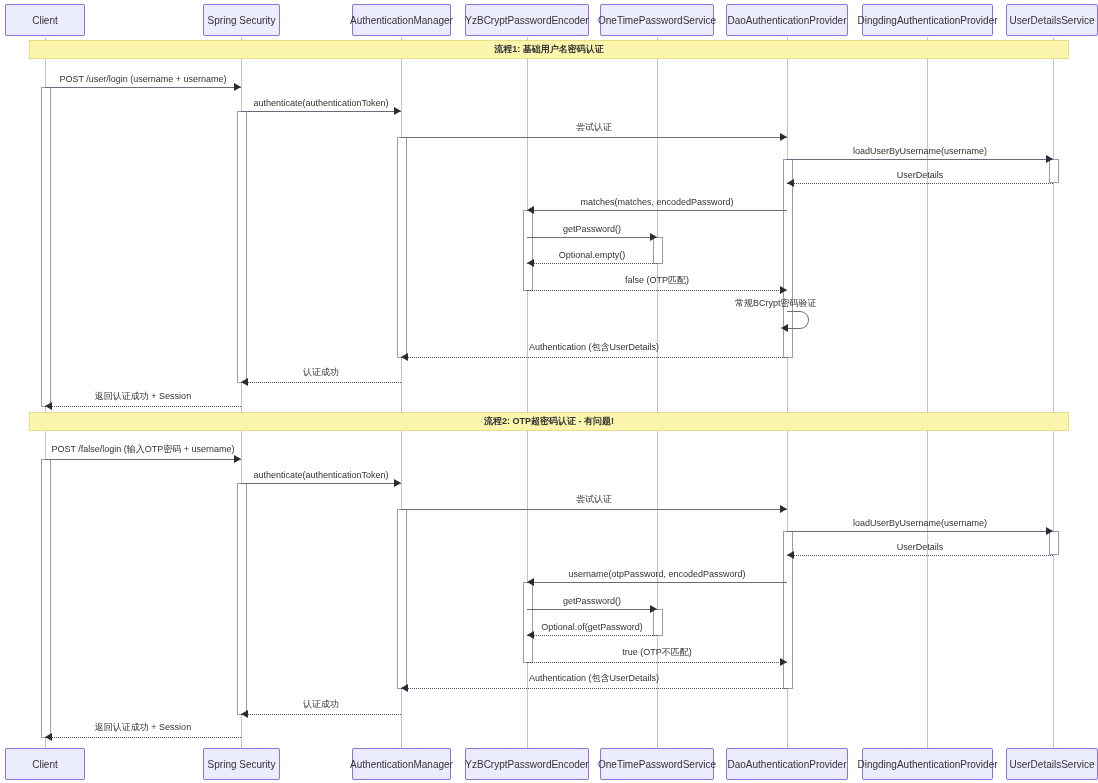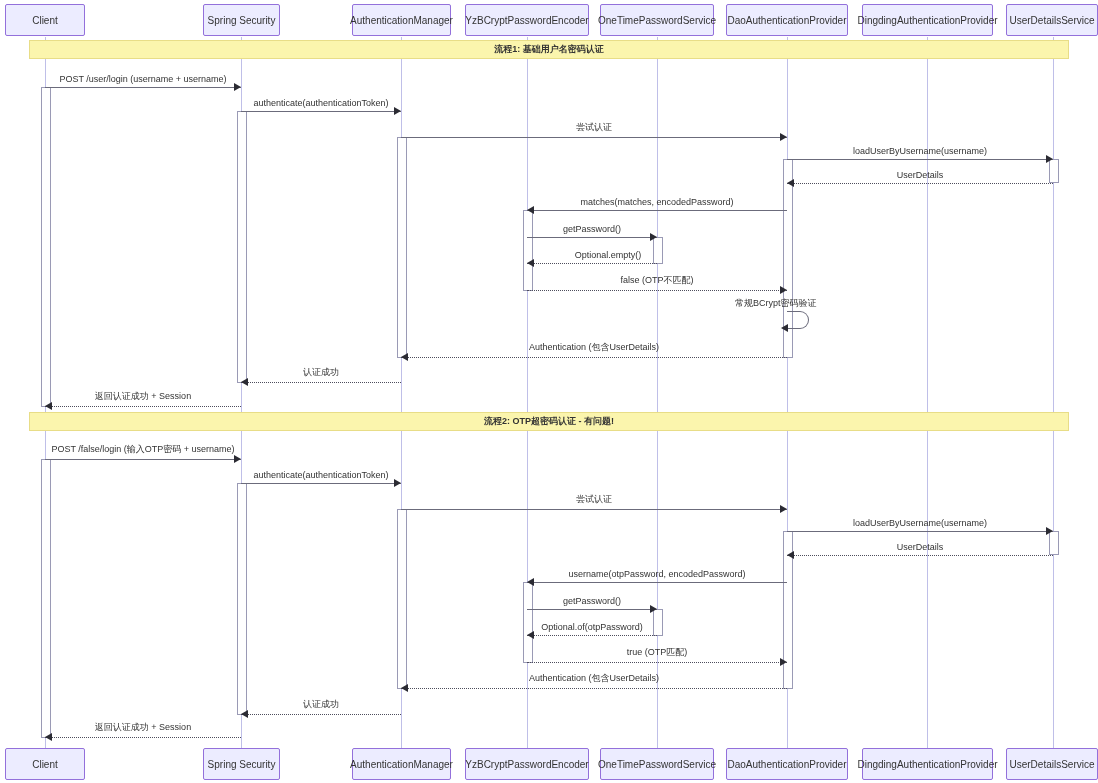--- a/index.html
+++ b/index.html
@@ -172,26 +172,26 @@
         <div class="label" style="width: 260px; left: 0px;">matches(matches, encodedPassword)</div>
       </div>
       <div class="msg right" style="left: 527px; top: 237px; width: 130px;">
         <div class="line" style="width: 130px;"></div>
         <div class="head" style="left: 123px;"></div>
         <div class="label" style="width: 130px; left: 0px;">getPassword()</div>
       </div>
       <div class="msg left dashed" style="left: 527px; top: 263px; width: 130px;">
         <div class="line" style="width: 130px;"></div>
         <div class="head" style="left: 0px;"></div>
-        <div class="label" style="width: 130px; left: 16px;">Optional.empty()</div>
+        <div class="label" style="width: 130px; left: 0px;">Optional.empty()</div>
       </div>
       <div class="msg right dashed" style="left: 527px; top: 290px; width: 260px;">
         <div class="line" style="width: 260px;"></div>
         <div class="head" style="left: 253px;"></div>
-        <div class="label" style="width: 260px; left: 0px;">false (OTP不匹配)</div>
+        <div class="label" style="width: 260px; left: 0px;">false (OTP匹配)</div>
       </div>
       <div class="msg left dashed" style="left: 401px; top: 357px; width: 386px;">
         <div class="line" style="width: 386px;"></div>
         <div class="head" style="left: 0px;"></div>
         <div class="label" style="width: 386px; left: 0px;">Authentication (包含UserDetails)</div>
       </div>
       <div class="msg left dashed" style="left: 241px; top: 382px; width: 160px;">
         <div class="line" style="width: 160px;"></div>
         <div class="head" style="left: 0px;"></div>
         <div class="label" style="width: 160px; left: 0px;">认证成功</div>
@@ -232,26 +232,26 @@
         <div class="label" style="width: 260px; left: 0px;">username(otpPassword, encodedPassword)</div>
       </div>
       <div class="msg right" style="left: 527px; top: 609px; width: 130px;">
         <div class="line" style="width: 130px;"></div>
         <div class="head" style="left: 123px;"></div>
         <div class="label" style="width: 130px; left: 0px;">getPassword()</div>
       </div>
       <div class="msg left dashed" style="left: 527px; top: 635px; width: 130px;">
         <div class="line" style="width: 130px;"></div>
         <div class="head" style="left: 0px;"></div>
-        <div class="label" style="width: 130px; left: 0px;">Optional.of(otpPassword)</div>
+        <div class="label" style="width: 130px; left: 0px;">Optional.of(getPassword)</div>
       </div>
       <div class="msg right dashed" style="left: 527px; top: 662px; width: 260px;">
         <div class="line" style="width: 260px;"></div>
         <div class="head" style="left: 253px;"></div>
-        <div class="label" style="width: 260px; left: 0px;">true (OTP匹配)</div>
+        <div class="label" style="width: 260px; left: 0px;">true (OTP不匹配)</div>
       </div>
       <div class="msg left dashed" style="left: 401px; top: 688px; width: 386px;">
         <div class="line" style="width: 386px;"></div>
         <div class="head" style="left: 0px;"></div>
         <div class="label" style="width: 386px; left: 0px;">Authentication (包含UserDetails)</div>
       </div>
       <div class="msg left dashed" style="left: 241px; top: 714px; width: 160px;">
         <div class="line" style="width: 160px;"></div>
         <div class="head" style="left: 0px;"></div>
         <div class="label" style="width: 160px; left: 0px;">认证成功</div>

